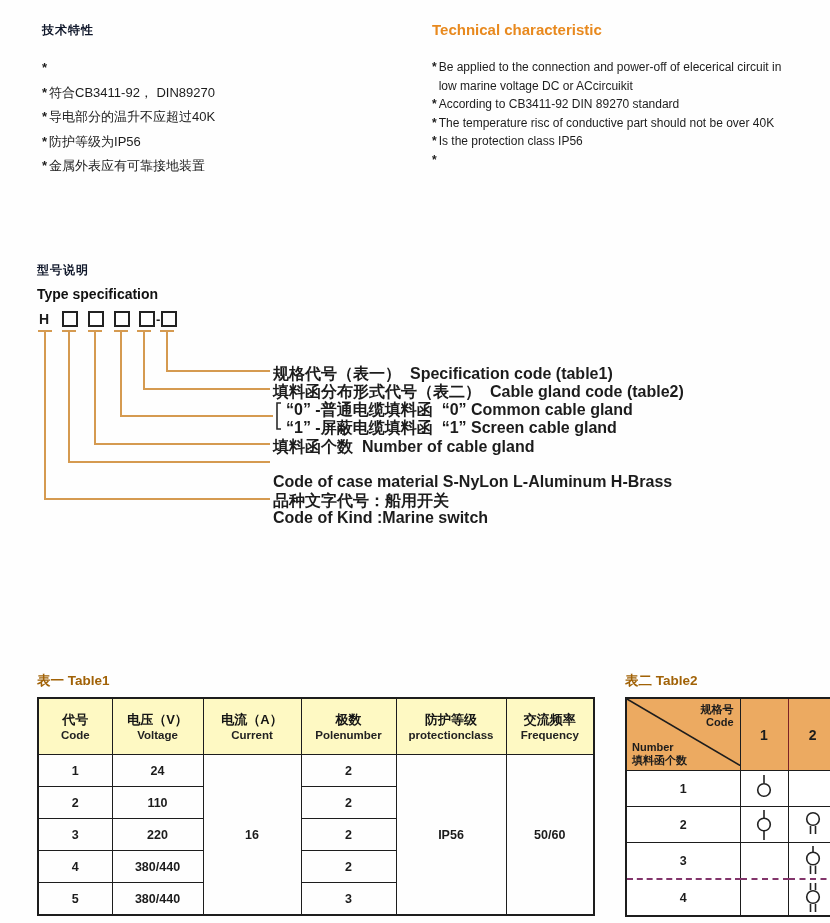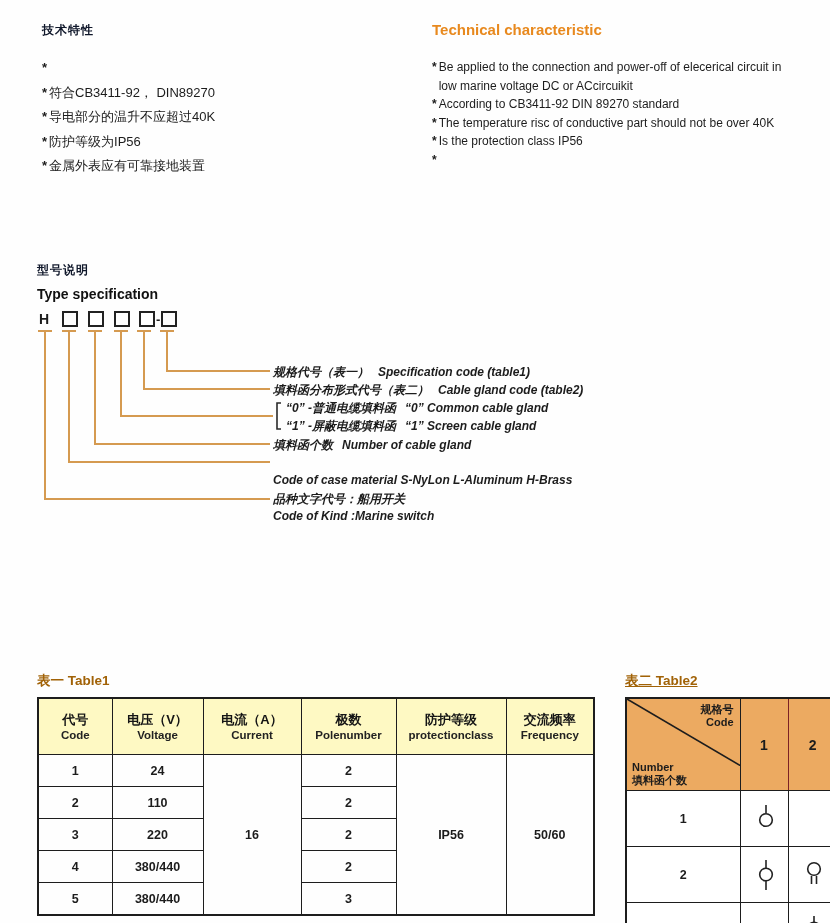--- a/index.html
+++ b/index.html
@@ -15,33 +15,33 @@
   .bullet{display:flex;align-items:flex-start;}
   .bullet .marker{font-weight:bold;margin-right:2px;flex:0 0 auto;}
   .zh-list .bullet{font-size:13px;line-height:24.5px;font-weight:500;}
   .en-list .bullet{font-size:12px;line-height:18.6px;}
   .subheading{font-size:14px;font-weight:bold;color:#111;}
   
   .code-row{display:flex;align-items:center;}
   .code-letter{font-size:14px;font-weight:bold;width:14px;text-align:center;}
   .code-box{width:12px;height:12px;border:2px solid #222;background:#fff;}
   .code-dash{font-weight:bold;font-size:13px;padding:0 1px;}
-  .desc-line{position:absolute;font-size:12px;font-weight:600;white-space:nowrap;font-style:italic;}
+  .desc-line{position:absolute;font-size:16px;font-weight:600;white-space:nowrap;}
   .desc-line .zh{margin-right:9px;}
   
   .tbl-label{font-size:13.5px;font-weight:bold;color:#a16207;}
   table{border-collapse:collapse;table-layout:fixed;}
   .t1{border:2px solid #1d1d1d;}
   .t1 th,.t1 td{border:1.5px solid #1d1d1d;text-align:center;vertical-align:middle;padding:0;}
   .t1 th{background:#fef9c3;height:55px;}
   .t1 td{height:31px;font-size:12.5px;font-weight:600;}
   .hdr-zh{display:block;font-size:13px;font-weight:bold;color:#151515;line-height:17px;}
   .hdr-en{display:block;font-size:11.5px;font-weight:bold;color:#222;line-height:14px;}
   .t2{border:2px solid #1d1d1d;}
-  .t2 th,.t2 td{border:1.5px solid #1d1d1d;text-align:center;vertical-align:middle;padding:12px;}
+  .t2 th,.t2 td{border:1.5px solid #1d1d1d;text-align:center;vertical-align:middle;padding:2px;}
   .t2 th{background:#ecaa61;height:67px;}
   .t2 th.numcol{border-left-color:#7b2125;border-right-color:#7b2125;}
   .t2 td{height:31px;font-size:12.5px;font-weight:600;background:#fff;}
   .t2 tr.dashed td{border-top:2px dashed #82356b;}
   .corner{position:relative;overflow:hidden;}
   .corner svg{position:absolute;left:0;top:0;}
   .corner .c-tr{position:absolute;top:4px;right:6px;text-align:right;font-size:11px;font-weight:bold;line-height:13px;}
   .corner .c-bl{position:absolute;bottom:3px;left:5px;text-align:left;font-size:11px;font-weight:bold;line-height:13px;}
   .colhead{font-size:14px;font-weight:bold;}
   .sym-cell svg{display:block;margin:0 auto;}
@@ -229,21 +229,21 @@
         <td>2</td>
       </tr>
       <tr>
         <td>5</td>
         <td>380/440</td>
         <td>3</td>
       </tr>
     </tbody>
   </table>
 
-  <div class="abs tbl-label" style="left:625px;top:672px;text-decoration:underline;">表二  Table2</div>
+  <div class="abs tbl-label" style="left:625px;top:672px;">表二  Table2</div>
 
   <table class="abs t2" style="left:625px;top:697px;width:212px;">
     <colgroup>
       <col style="width:114px">
         <col style="width:48px">
         <col style="width:50px">
     </colgroup>
     <thead>
       <tr>
         <th class="corner">

